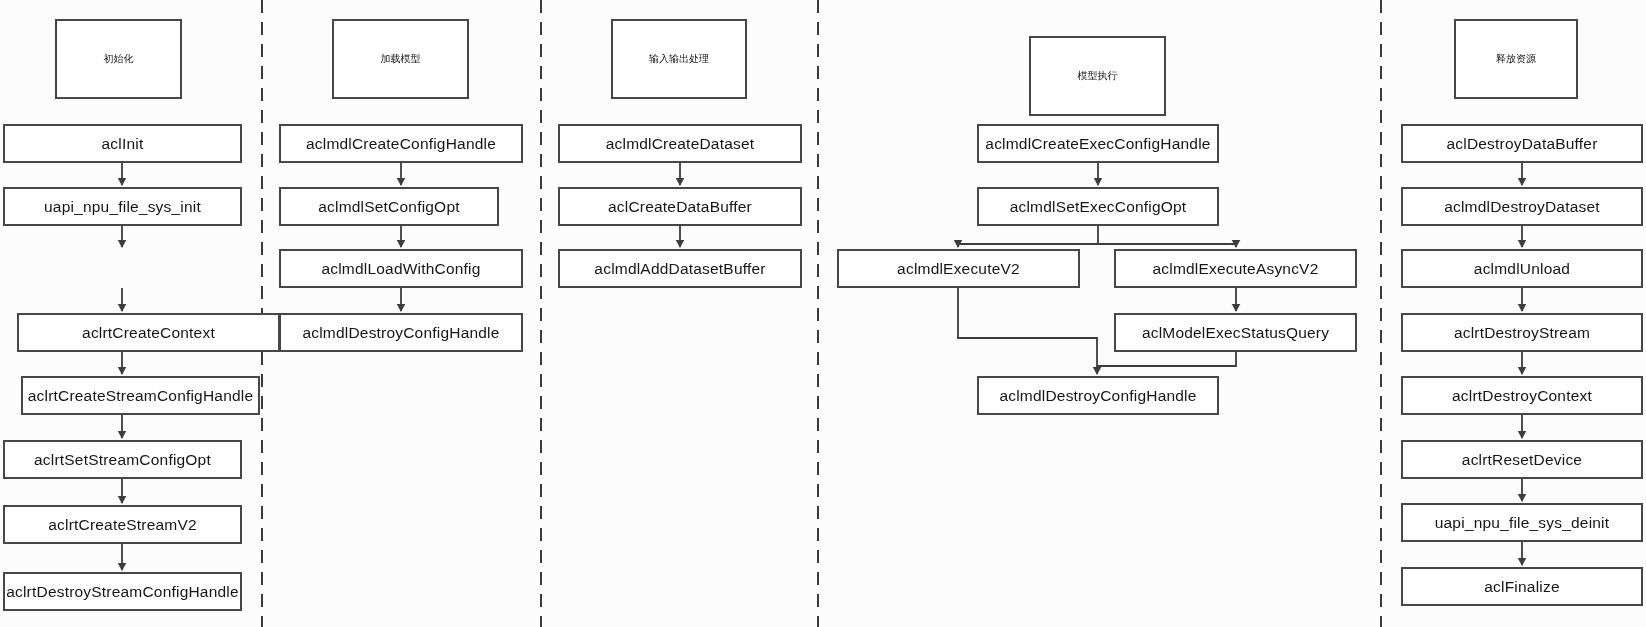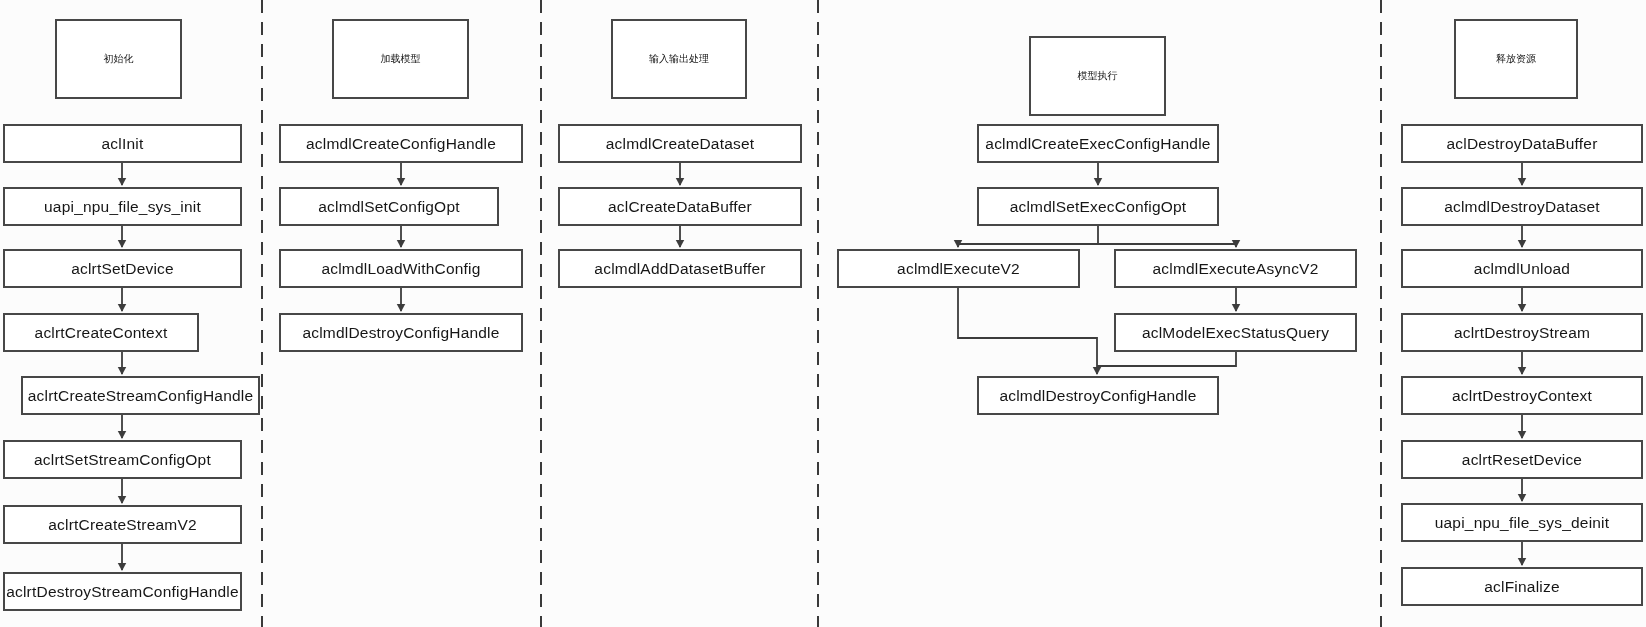--- a/index.html
+++ b/index.html
@@ -101,22 +101,21 @@
       <line x1="1522" y1="352" x2="1522" y2="374" marker-end="url(#arw)"></line>
       <line x1="1522" y1="415" x2="1522" y2="438" marker-end="url(#arw)"></line>
       <line x1="1522" y1="479" x2="1522" y2="501" marker-end="url(#arw)"></line>
       <line x1="1522" y1="542" x2="1522" y2="565" marker-end="url(#arw)"></line>
     </g>
   </svg>
 
   <div class="hdr" style="left:55px;top:19px;width:127px">初始化</div>
   <div class="box" style="left:3px;top:124px;width:239px">aclInit</div>
   <div class="box" style="left:3px;top:187px;width:239px">uapi_npu_file_sys_init</div>
-  <div class="box" style="left:3px;top:249px;width:239px">aclrtSetDevice</div>
-  <div class="box" style="left:3px;top:313px;width:196px">aclrtCreateContext</div>
+  <div class="box" style="left:17px;top:313px;width:263px">aclrtCreateContext</div>
   <div class="box" style="left:21px;top:376px;width:239px">aclrtCreateStreamConfigHandle</div>
   <div class="box" style="left:3px;top:440px;width:239px">aclrtSetStreamConfigOpt</div>
   <div class="box" style="left:3px;top:505px;width:239px">aclrtCreateStreamV2</div>
   <div class="box" style="left:3px;top:572px;width:239px">aclrtDestroyStreamConfigHandle</div>
 
   <div class="hdr" style="left:332px;top:19px;width:137px">加载模型</div>
   <div class="box" style="left:279px;top:124px;width:244px">aclmdlCreateConfigHandle</div>
   <div class="box" style="left:279px;top:187px;width:220px">aclmdlSetConfigOpt</div>
   <div class="box" style="left:279px;top:249px;width:244px">aclmdlLoadWithConfig</div>
   <div class="box" style="left:279px;top:313px;width:244px">aclmdlDestroyConfigHandle</div>

